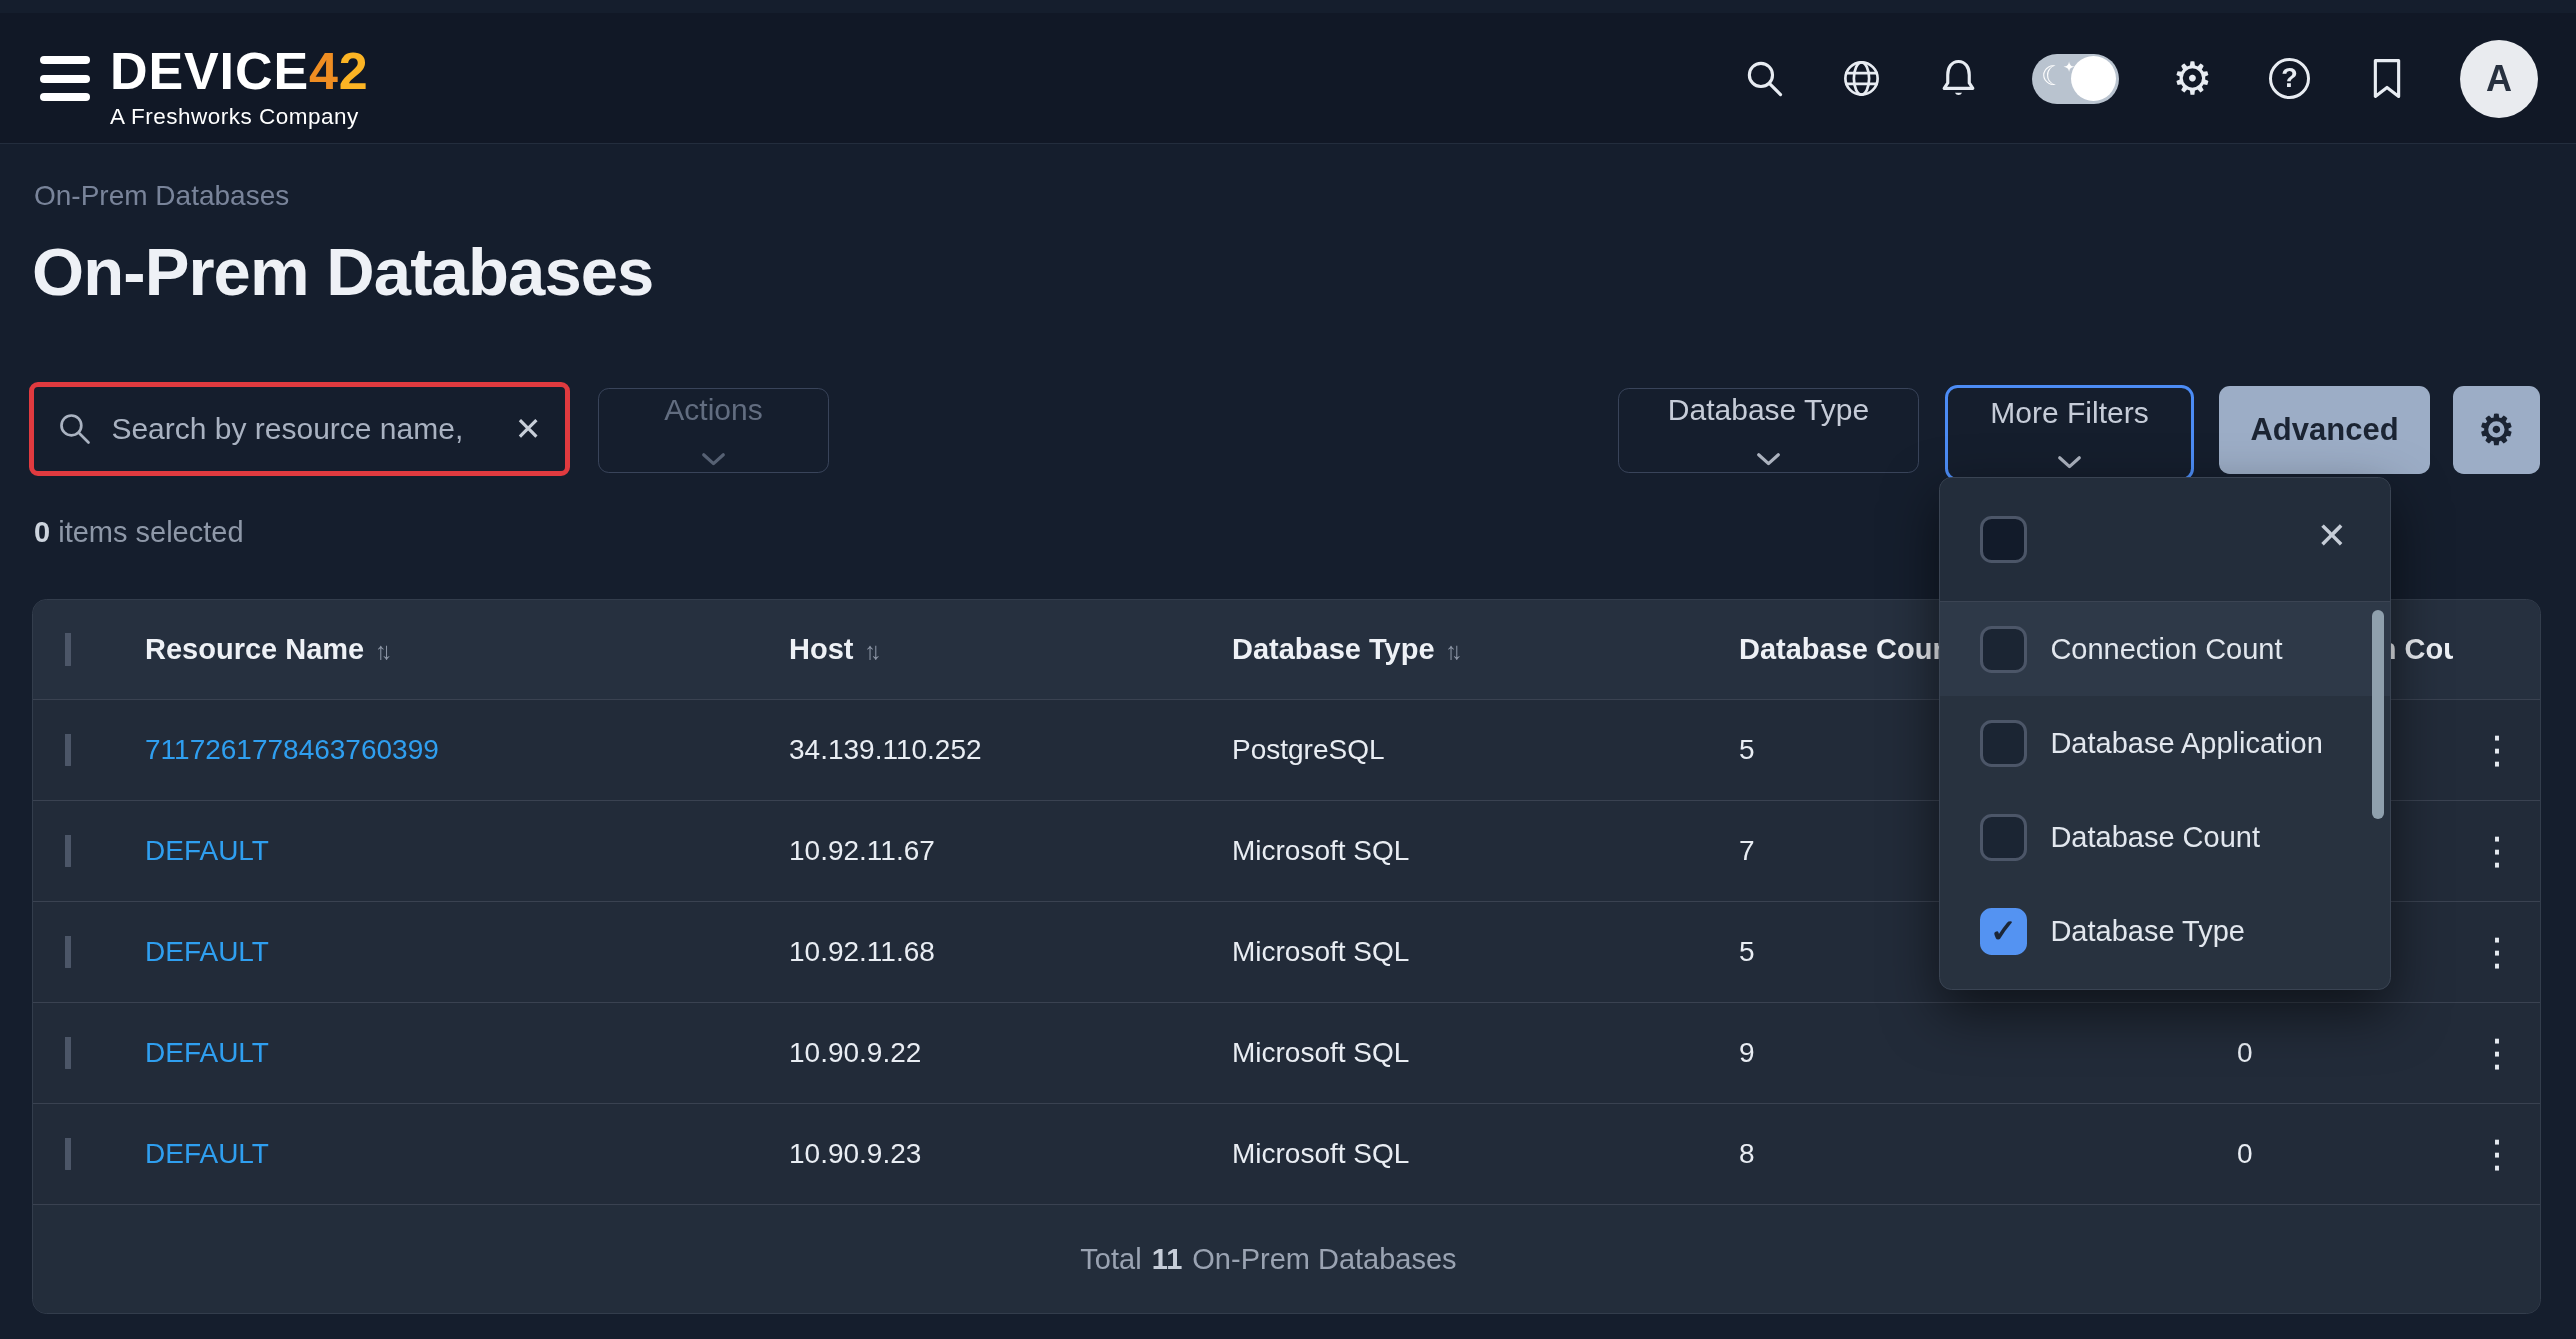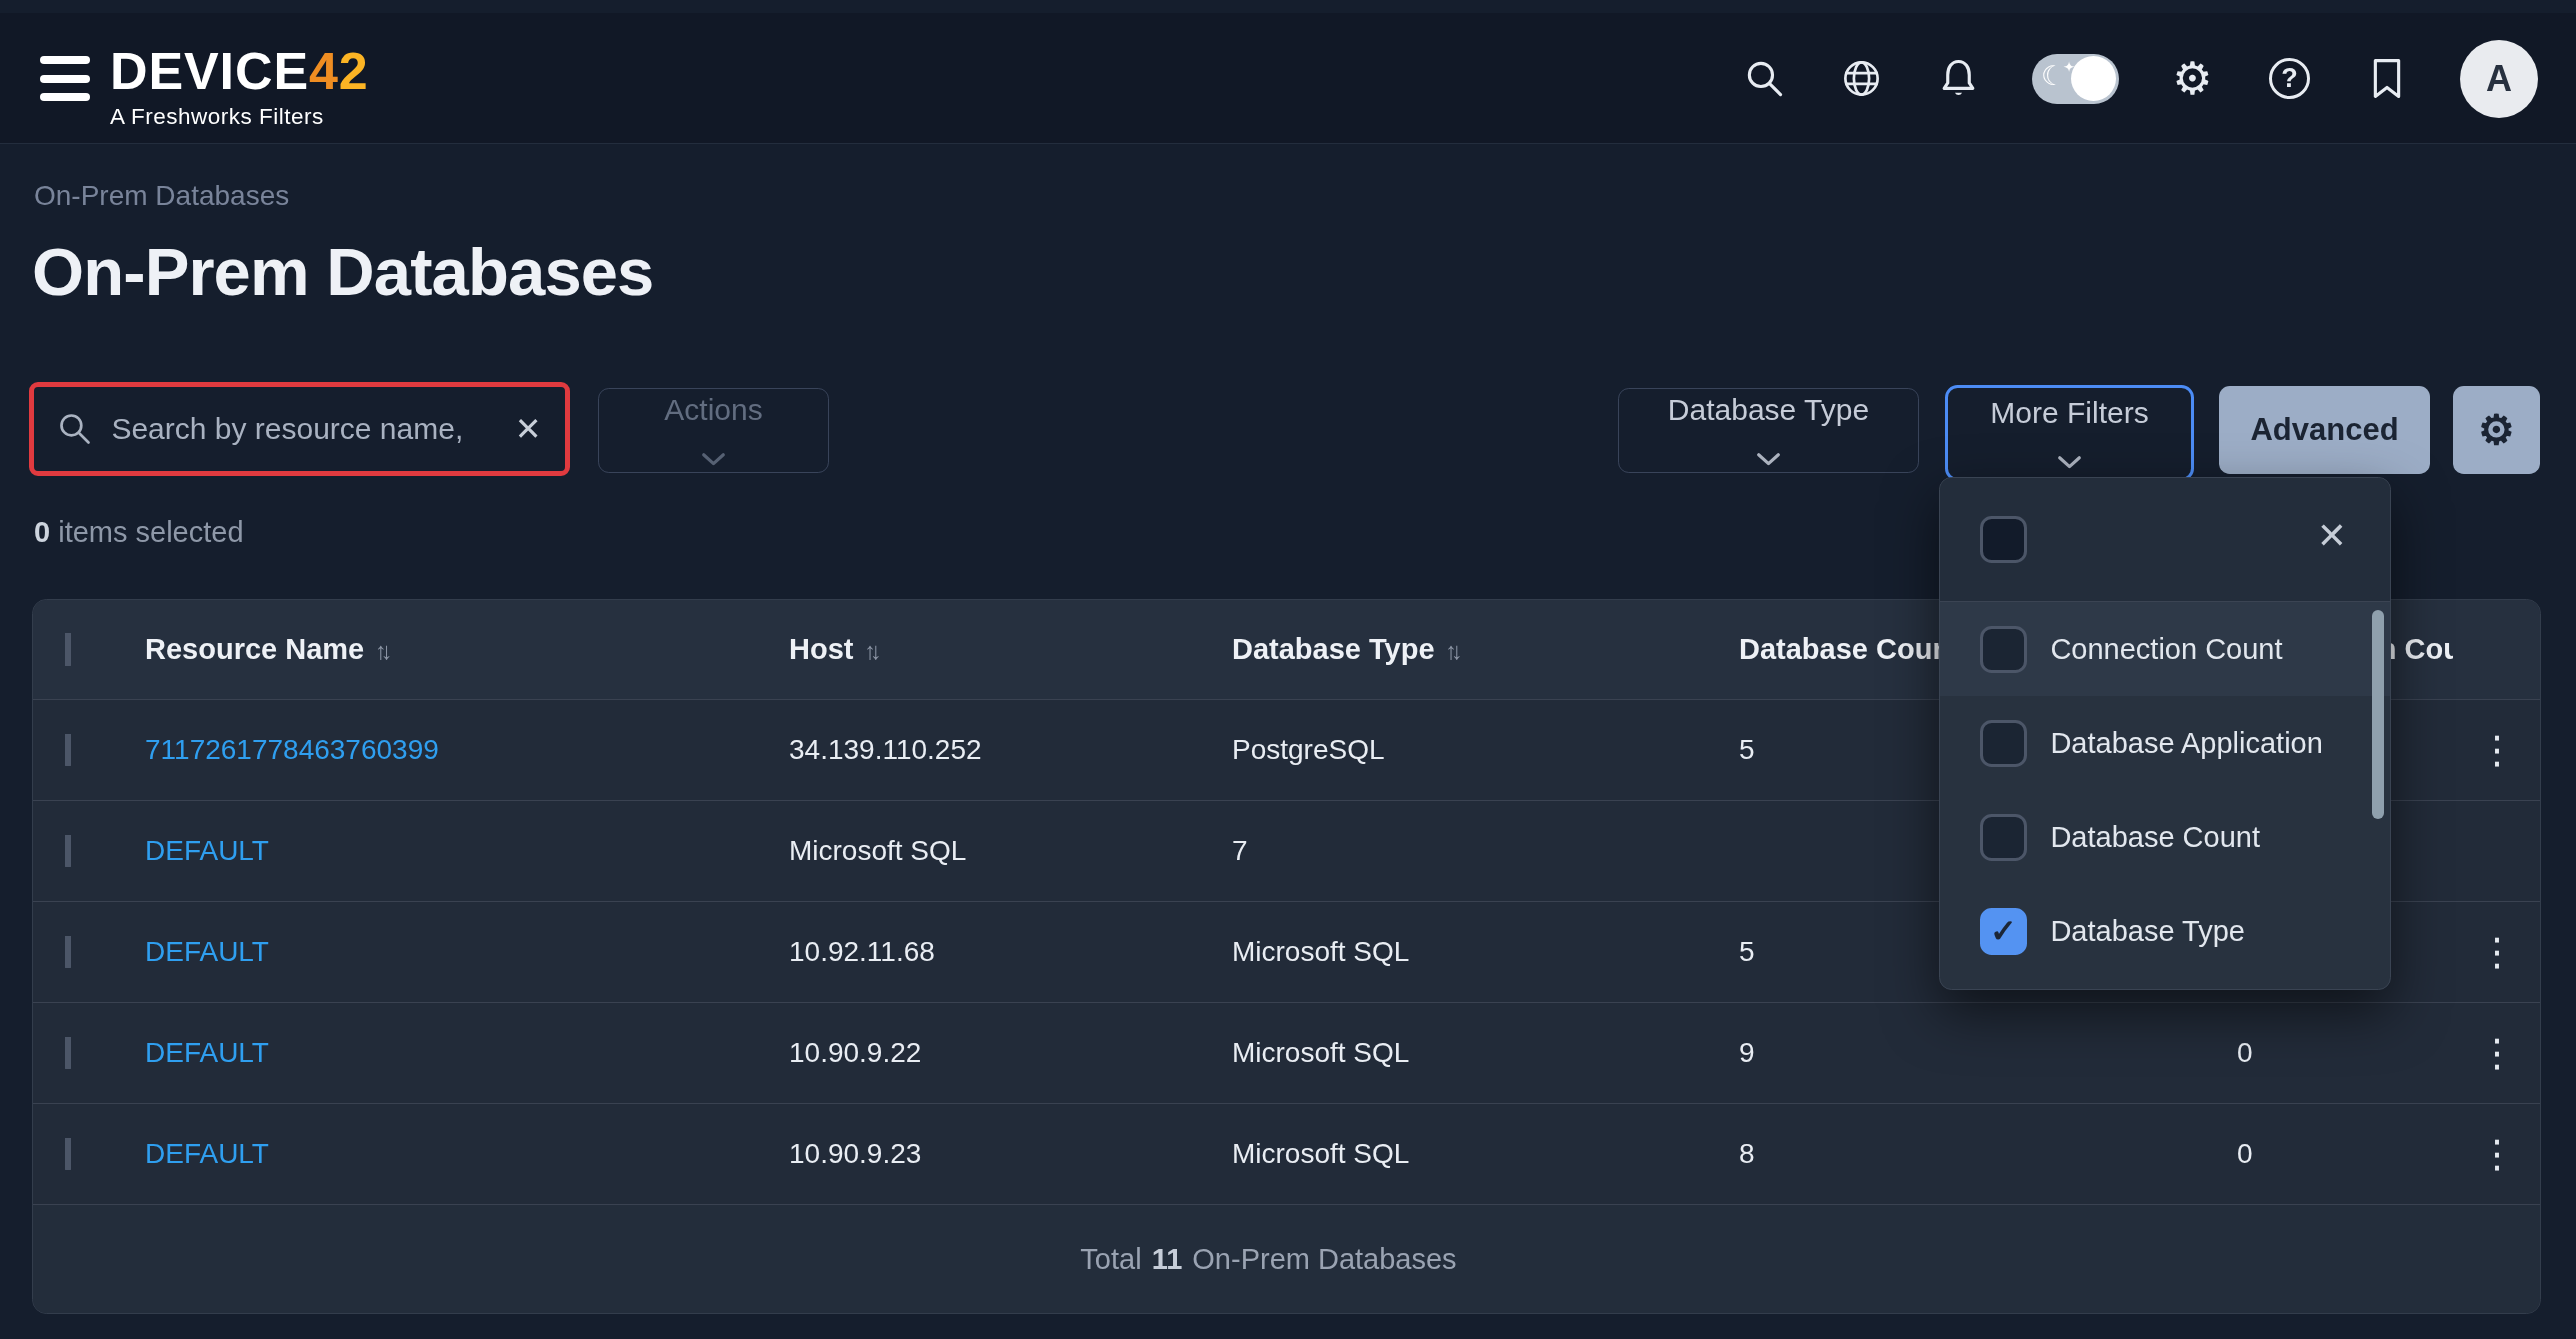--- a/index.html
+++ b/index.html
@@ -120,21 +120,21 @@
 <body>
 
 <div class="topnav">
   <div class="hamburger">
       <span></span>
       <span></span>
       <span></span>
     </div>
   <div class="brand">
     <div class="brand-name"><span class="b-white">DEVICE</span><span class="b-4">4</span><span class="b-2">2</span></div>
-    <div class="brand-tag">A Freshworks Filters</div>
+    <div class="brand-tag">A Freshworks Company</div>
   </div>
   <div class="nav-icons">
     <div class="nav-ic">
       <svg width="41" height="41" viewBox="0 0 46 46">
           <circle cx="19" cy="19" r="13" fill="none" stroke="#e8ecf2" stroke-width="3.5"></circle>
           <line x1="29" y1="29" x2="41" y2="41" stroke="#e8ecf2" stroke-width="3.5" stroke-linecap="round"></line>
         </svg>
     </div>
     <div class="nav-ic">
       <svg width="43" height="43" viewBox="0 0 48 48">
@@ -229,20 +229,21 @@
     <div class="cell">34.139.110.252</div>
     <div class="cell">PostgreSQL</div>
     <div class="cell">5</div>
     <div class="cell"></div>
     <div class="kebab">⋮</div>
   </div>
 
   <div class="trow tbody-row">
     <div class="cell cell-cb"><span class="checkbox"></span></div>
     <div class="cell"><a class="link">DEFAULT</a></div>
+    <div class="cell">10.92.11.67</div>
     <div class="cell">Microsoft SQL</div>
     <div class="cell">7</div>
     <div class="cell"></div>
     <div class="kebab">⋮</div>
   </div>
 
   <div class="trow tbody-row">
     <div class="cell cell-cb"><span class="checkbox"></span></div>
     <div class="cell"><a class="link">DEFAULT</a></div>
     <div class="cell">10.92.11.68</div>

